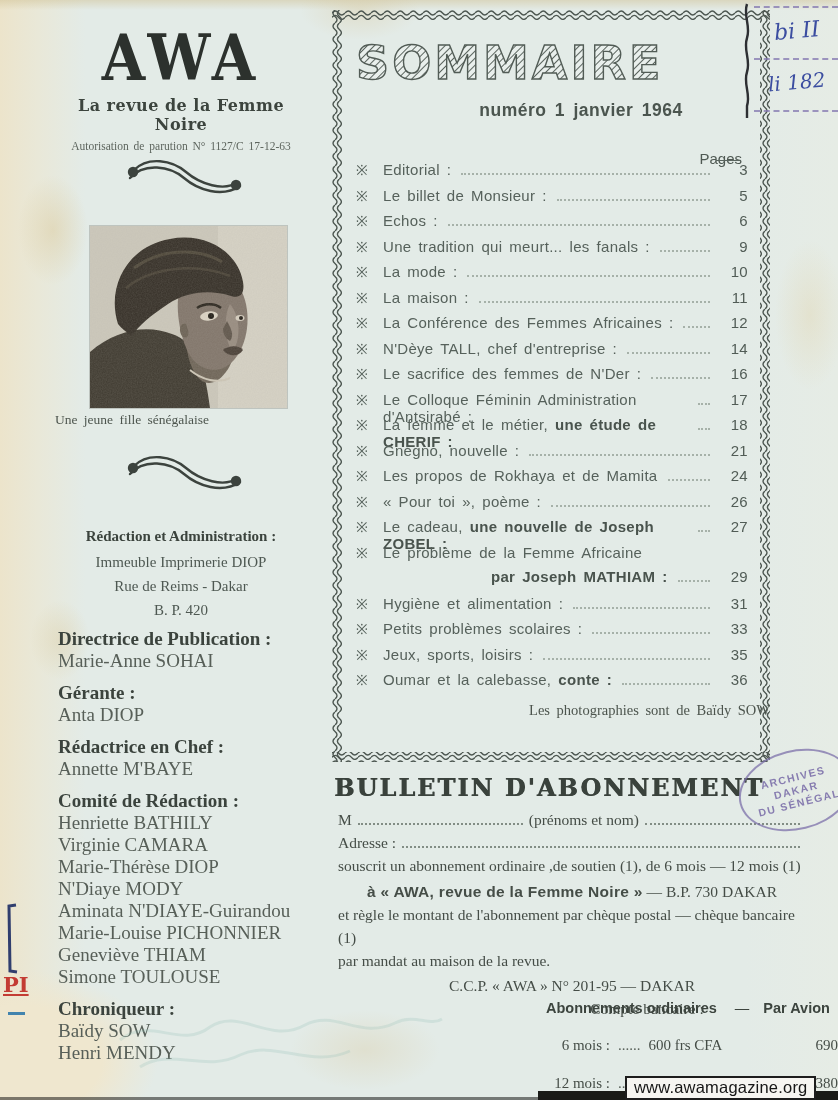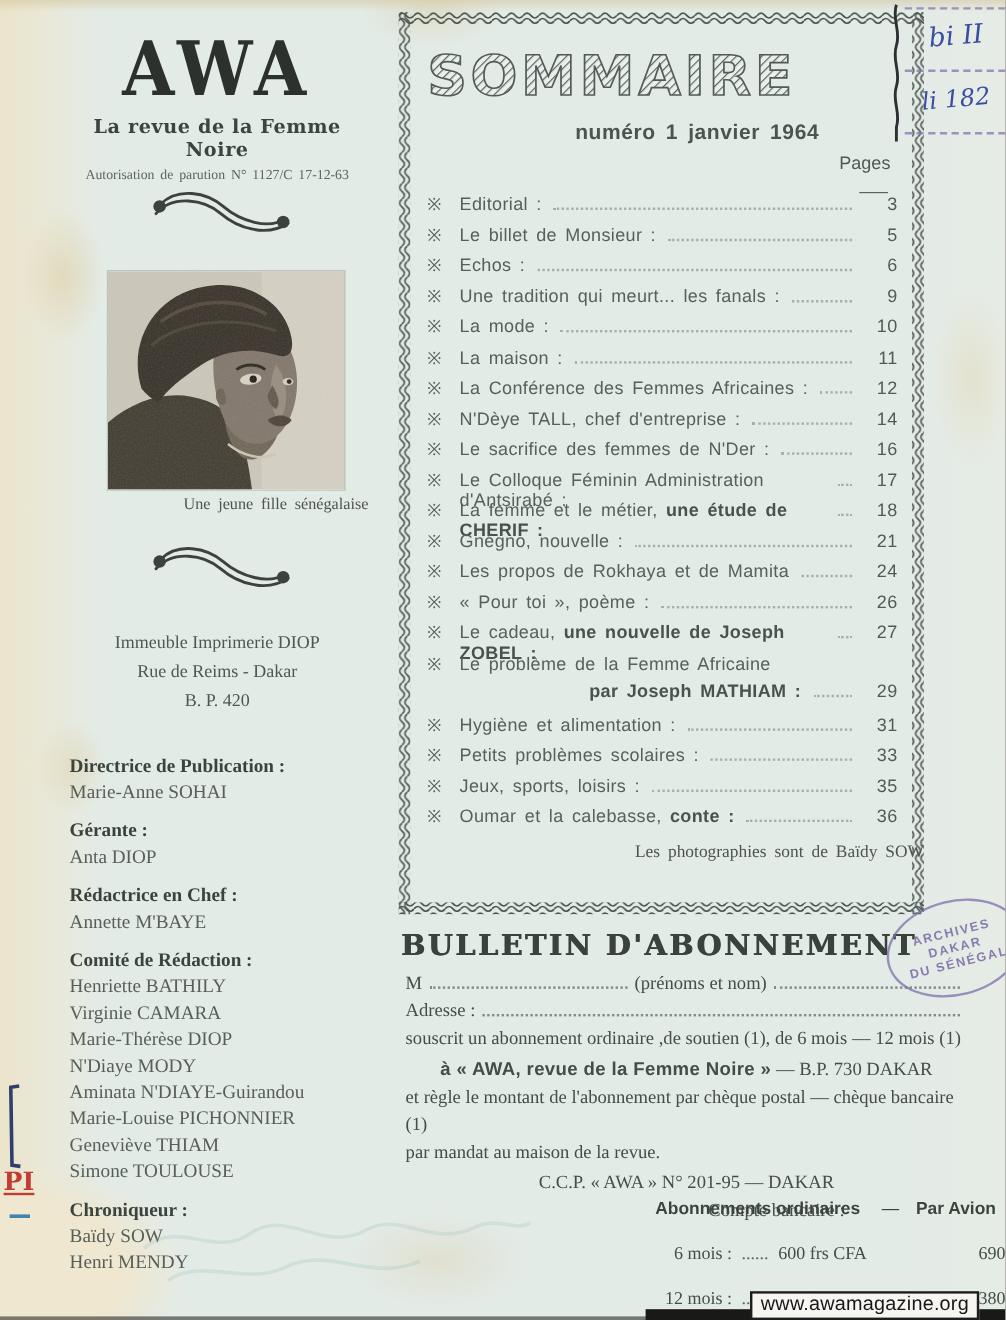--- a/index.html
+++ b/index.html
@@ -20,33 +20,33 @@
 
   
   .masthead{left:55px;top:28px;width:252px;text-align:center;}
   .logo{font-family:"DejaVu Serif",serif;font-weight:bold;font-size:56px;line-height:60px;
         letter-spacing:5px;color:#2c312d;transform:scaleY(1.12);}
   .subtitle{margin-top:8px;font-family:"DejaVu Serif",serif;font-weight:bold;font-size:16px;color:#3c443e;letter-spacing:.5px;}
   .auth{margin-top:6px;font-family:"Liberation Serif",serif;font-size:11.5px;color:#5d655e;word-spacing:2px;}
   .swirl1{left:120px;top:152px;}
   .swirl2{left:120px;top:448px;}
   .photo{left:90px;top:226px;width:197px;height:182px;box-shadow:0 0 0 1px rgba(80,80,70,.25);}
-  .caption{left:55px;top:412px;width:252px;text-align:right;font-family:"Liberation Serif",serif;font-size:13.5px;color:#4d554e;word-spacing:3px;}
+  .caption{left:55px;top:412px;width:252px;text-align:left;font-family:"Liberation Serif",serif;font-size:13.5px;color:#4d554e;word-spacing:3px;}
   .addr{left:55px;top:524px;width:252px;text-align:center;font-family:"Liberation Serif",serif;font-size:15px;line-height:24px;}
   .addr .hd{font-weight:bold;color:#3b433d;margin-bottom:2px;}
-  .staff{left:58px;top:628px;width:260px;font-family:"Liberation Serif",serif;font-size:16px;line-height:22px;color:#575f58;}
+  .staff{left:58px;top:628px;width:260px;font-family:"Liberation Serif",serif;font-size:19px;line-height:22px;color:#575f58;}
   .staff .blk{margin-bottom:10px;}
   .staff .hd{font-weight:bold;color:#3b433d;}
 
   
   .sombox{left:332px;top:10px;width:438px;height:752px;}
   .somborder{position:absolute;left:0;top:0;}
   .somtitle{position:absolute;left:20px;top:22px;}
   .issue{position:absolute;left:90px;right:30px;top:90px;text-align:center;font-weight:bold;font-size:17.5px;color:#4b554f;letter-spacing:.5px;word-spacing:3px;}
-  .pageslbl{position:absolute;right:28px;top:118px;font-size:15px;color:#4f5953;}
+  .pageslbl{position:absolute;right:28px;top:140px;font-size:15px;color:#4f5953;}
   .pagesrule{position:absolute;right:30px;top:150px;width:24px;border-top:1.6px solid #5a655f;}
   .toc{position:absolute;left:24px;right:22px;top:150px;font-size:15px;color:#56615b;letter-spacing:.3px;word-spacing:2.5px;}
   .toc-row{display:flex;align-items:baseline;height:25.5px;}
   .toc-bullet{width:27px;flex:0 0 27px;font-size:14px;color:#56615b;}
   .toc-title b{font-weight:bold;color:#49534d;}
   .toc-leader{flex:1;border-bottom:2px dotted #a6b1a9;margin:0 8px 4px 10px;min-width:12px;}
   .toc-page{flex:0 0 30px;text-align:right;color:#515c56;}
   .indent{padding-left:135px;}
   .credit{position:absolute;left:16px;right:0;top:692px;text-align:right;font-family:"Liberation Serif",serif;font-size:14.5px;color:#4c544d;word-spacing:3px;}
 
@@ -150,20 +150,21 @@
       <g fill="none" stroke="#3c433e" stroke-width="2.4" stroke-linecap="round">
         <path d="M14,18 C28,4 52,8 66,20 C80,32 104,40 118,30"></path>
         <path d="M10,26 C24,10 50,14 64,26 C78,38 102,46 120,34"></path>
       </g>
       <circle cx="13" cy="20" r="5.2" fill="#3c433e"></circle>
       <circle cx="116" cy="33" r="5.2" fill="#3c433e"></circle>
     </svg>
   </div>
 
   <div class="abs addr">
+    <div class="hd">Rédaction et Administration :</div>
     <div>Immeuble Imprimerie DIOP</div>
     <div>Rue de Reims - Dakar</div>
     <div>B. P. 420</div>
   </div>
 
   <div class="abs staff">
     <div class="blk">
       <div class="hd">Directrice de Publication :</div>
       <div>Marie-Anne SOHAI</div>
     </div>

